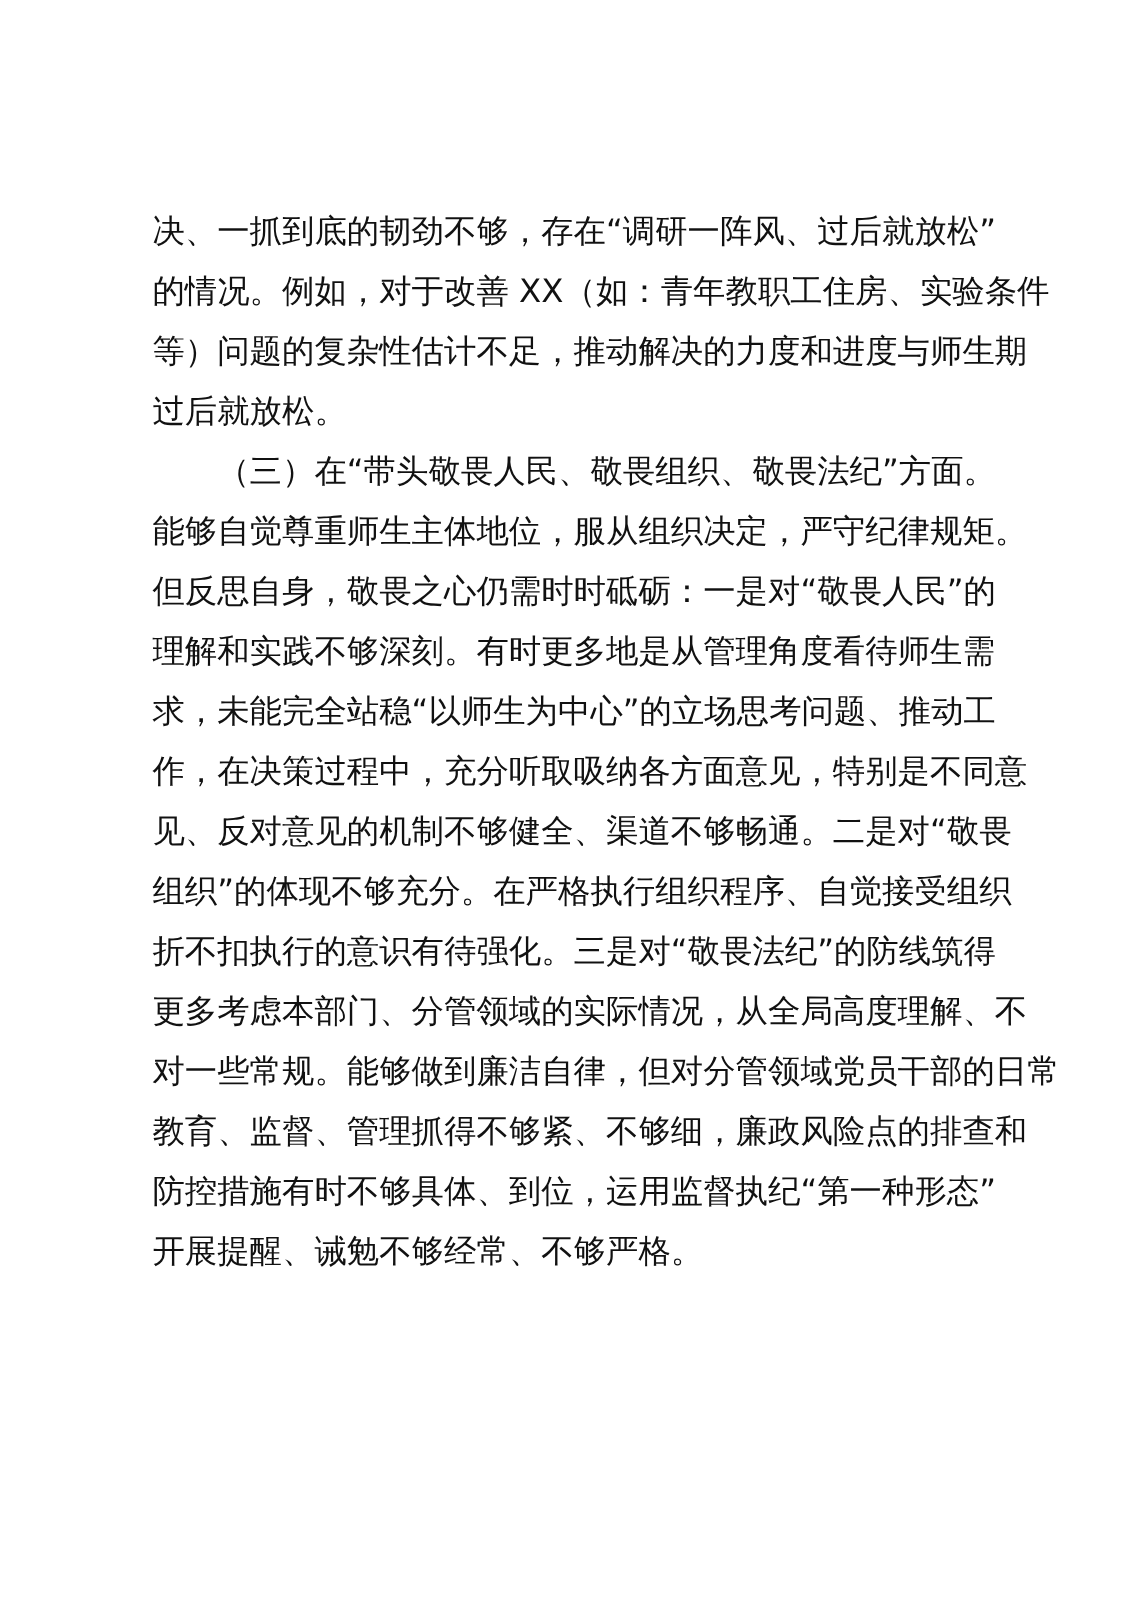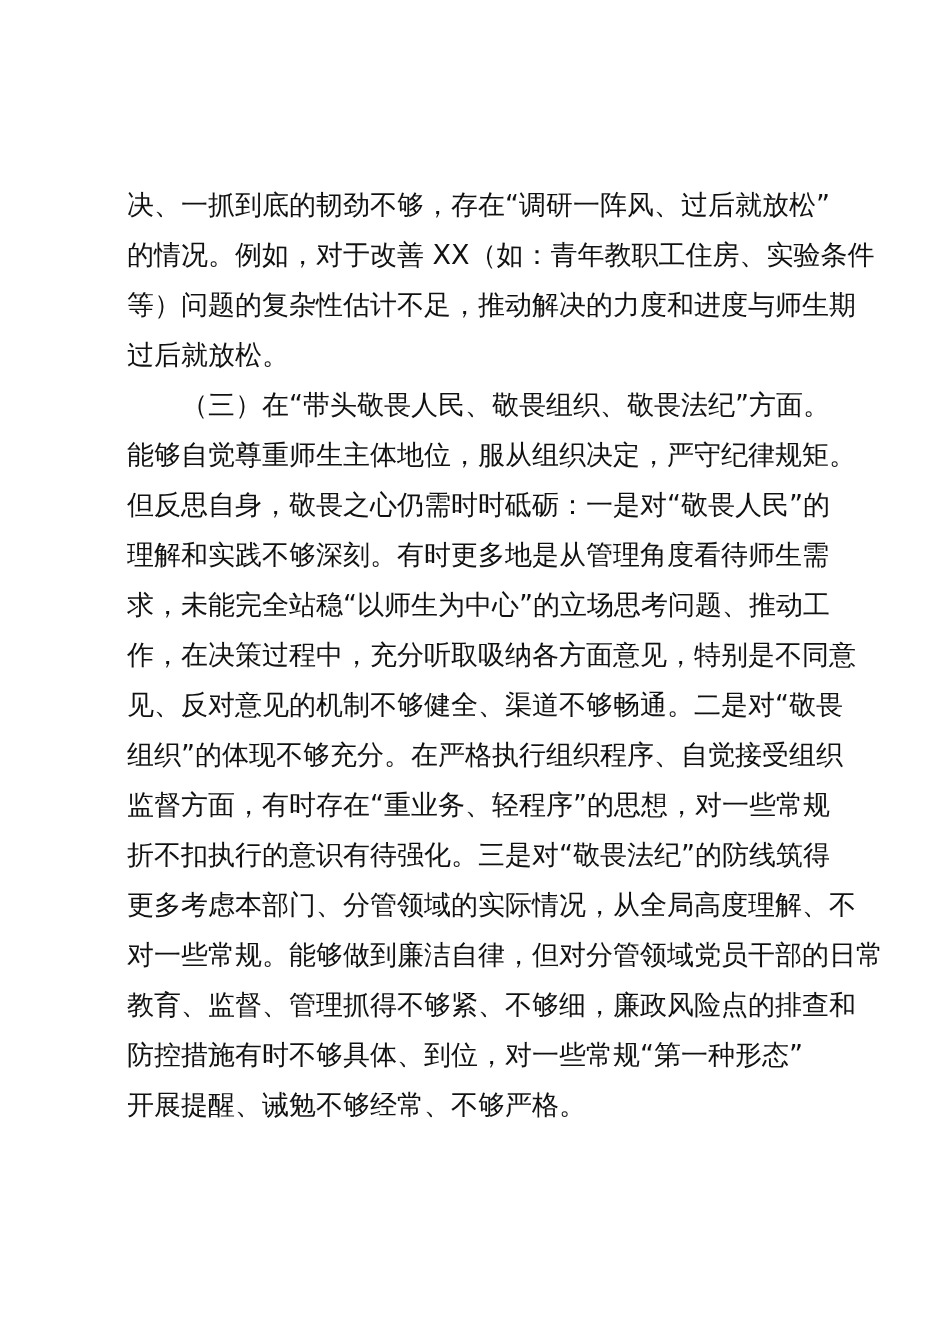--- a/index.html
+++ b/index.html
@@ -11,21 +11,21 @@
     width: 950px;
     height: 1344px;
     position: relative;
     overflow: hidden;
     font-family: "DejaVu Sans", "Liberation Sans", sans-serif;
     color: #111111;
   }
   .page {
     position: absolute;
     left: 127px;
-    top: 180px;
+    top: 169px;
     width: 705px;
   }
   .line {
     height: 50px;
     line-height: 50px;
     font-size: 27px;
     white-space: nowrap;
     letter-spacing: 0px;
   }
   .indent {
@@ -44,21 +44,20 @@
   </div>
   <div class="paragraph">
     <div class="line indent">（三）在“带头敬畏人民、敬畏组织、敬畏法纪”方面。</div>
     <div class="line">能够自觉尊重师生主体地位，服从组织决定，严守纪律规矩。</div>
     <div class="line">但反思自身，敬畏之心仍需时时砥砺：一是对“敬畏人民”的</div>
     <div class="line">理解和实践不够深刻。有时更多地是从管理角度看待师生需</div>
     <div class="line">求，未能完全站稳“以师生为中心”的立场思考问题、推动工</div>
     <div class="line">作，在决策过程中，充分听取吸纳各方面意见，特别是不同意</div>
     <div class="line">见、反对意见的机制不够健全、渠道不够畅通。二是对“敬畏</div>
     <div class="line">组织”的体现不够充分。在严格执行组织程序、自觉接受组织</div>
-    <div class="line">监督方面，有时存在“重业务、轻程序”的思想，对一些常规</div>
     <div class="line">折不扣执行的意识有待强化。三是对“敬畏法纪”的防线筑得</div>
     <div class="line">更多考虑本部门、分管领域的实际情况，从全局高度理解、不</div>
     <div class="line">对一些常规。能够做到廉洁自律，但对分管领域党员干部的日常</div>
     <div class="line">教育、监督、管理抓得不够紧、不够细，廉政风险点的排查和</div>
-    <div class="line">防控措施有时不够具体、到位，对一些常规“第一种形态”</div>
+    <div class="line">防控措施有时不够具体、到位，运用监督执纪“第一种形态”</div>
     <div class="line">开展提醒、诫勉不够经常、不够严格。</div>
   </div>
 </div>
 
 </body></html>

